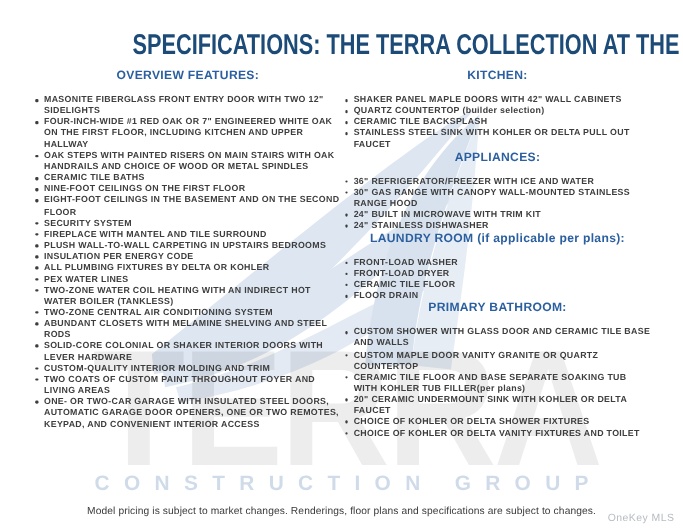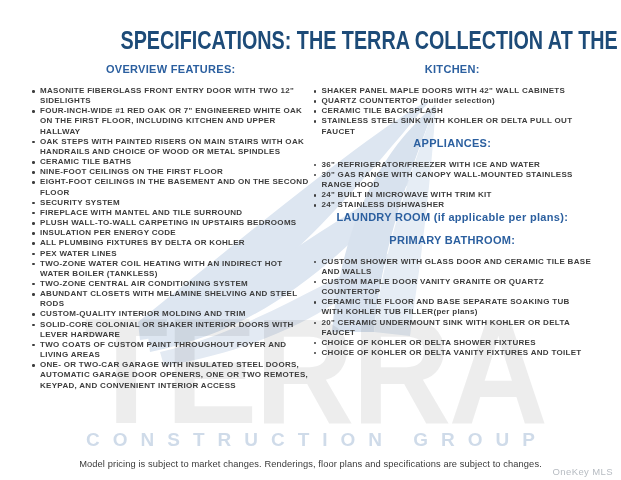--- a/index.html
+++ b/index.html
@@ -100,22 +100,22 @@
             <li class="spec-item">EIGHT-FOOT CEILINGS IN THE BASEMENT AND ON THE SECOND FLOOR</li>
             <li class="spec-item">SECURITY SYSTEM</li>
             <li class="spec-item">FIREPLACE WITH MANTEL AND TILE SURROUND</li>
             <li class="spec-item">PLUSH WALL-TO-WALL CARPETING IN UPSTAIRS BEDROOMS</li>
             <li class="spec-item">INSULATION PER ENERGY CODE</li>
             <li class="spec-item">ALL PLUMBING FIXTURES BY DELTA OR KOHLER</li>
             <li class="spec-item">PEX WATER LINES</li>
             <li class="spec-item">TWO-ZONE WATER COIL HEATING WITH AN INDIRECT HOT WATER BOILER (TANKLESS)</li>
             <li class="spec-item">TWO-ZONE CENTRAL AIR CONDITIONING SYSTEM</li>
             <li class="spec-item">ABUNDANT CLOSETS WITH MELAMINE SHELVING AND STEEL RODS</li>
+            <li class="spec-item">SOLID-CORE COLONIAL OR SHAKER INTERIOR DOORS WITH LEVER HARDWARE</li>
             <li class="spec-item">CUSTOM-QUALITY INTERIOR MOLDING AND TRIM</li>
-            <li class="spec-item">SOLID-CORE COLONIAL OR SHAKER INTERIOR DOORS WITH LEVER HARDWARE</li>
             <li class="spec-item">TWO COATS OF CUSTOM PAINT THROUGHOUT FOYER AND LIVING AREAS</li>
             <li class="spec-item">ONE- OR TWO-CAR GARAGE WITH INSULATED STEEL DOORS, AUTOMATIC GARAGE DOOR OPENERS, ONE OR TWO REMOTES, KEYPAD, AND CONVENIENT INTERIOR ACCESS</li>
           </ul>
         </section>
       </div>
     <div class="col">
         <section class="spec-section">
           <div class="sec-head">KITCHEN:</div>
           <ul class="spec-list">
             <li class="spec-item">SHAKER PANEL MAPLE DOORS WITH 42" WALL CABINETS</li>
@@ -128,20 +128,26 @@
           <div class="sec-head">APPLIANCES:</div>
           <ul class="spec-list">
             <li class="spec-item">36" REFRIGERATOR/FREEZER WITH ICE AND WATER</li>
             <li class="spec-item">30" GAS RANGE WITH CANOPY WALL-MOUNTED STAINLESS RANGE HOOD</li>
             <li class="spec-item">24" BUILT IN MICROWAVE WITH TRIM KIT</li>
             <li class="spec-item">24" STAINLESS DISHWASHER</li>
           </ul>
         </section>
         <section class="spec-section">
           <div class="sec-head">LAUNDRY ROOM (if applicable per plans):</div>
+          <ul class="spec-list">
+            <li class="spec-item">FRONT-LOAD WASHER</li>
+            <li class="spec-item">FRONT-LOAD DRYER</li>
+            <li class="spec-item">CERAMIC TILE FLOOR</li>
+            <li class="spec-item">FLOOR DRAIN</li>
+          </ul>
         </section>
         <section class="spec-section">
           <div class="sec-head">PRIMARY BATHROOM:</div>
           <ul class="spec-list">
             <li class="spec-item">CUSTOM SHOWER WITH GLASS DOOR AND CERAMIC TILE BASE AND WALLS</li>
             <li class="spec-item">CUSTOM MAPLE DOOR VANITY GRANITE OR QUARTZ COUNTERTOP</li>
             <li class="spec-item">CERAMIC TILE FLOOR AND BASE SEPARATE SOAKING TUB WITH KOHLER TUB FILLER(per plans)</li>
             <li class="spec-item">20" CERAMIC UNDERMOUNT SINK WITH KOHLER OR DELTA FAUCET</li>
             <li class="spec-item">CHOICE OF KOHLER OR DELTA SHOWER FIXTURES</li>
             <li class="spec-item">CHOICE OF KOHLER OR DELTA VANITY FIXTURES AND TOILET</li>

